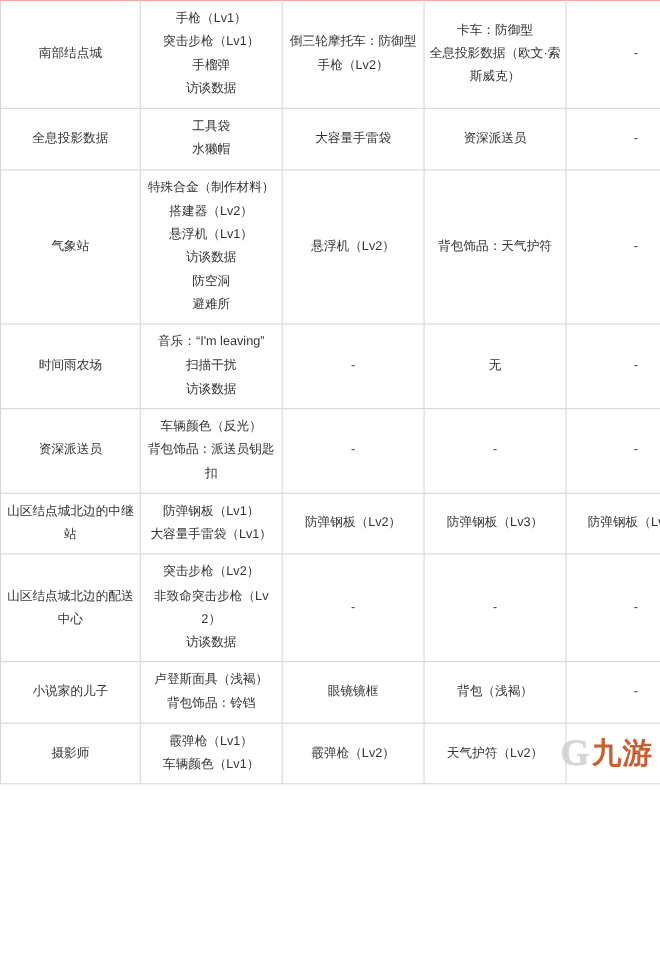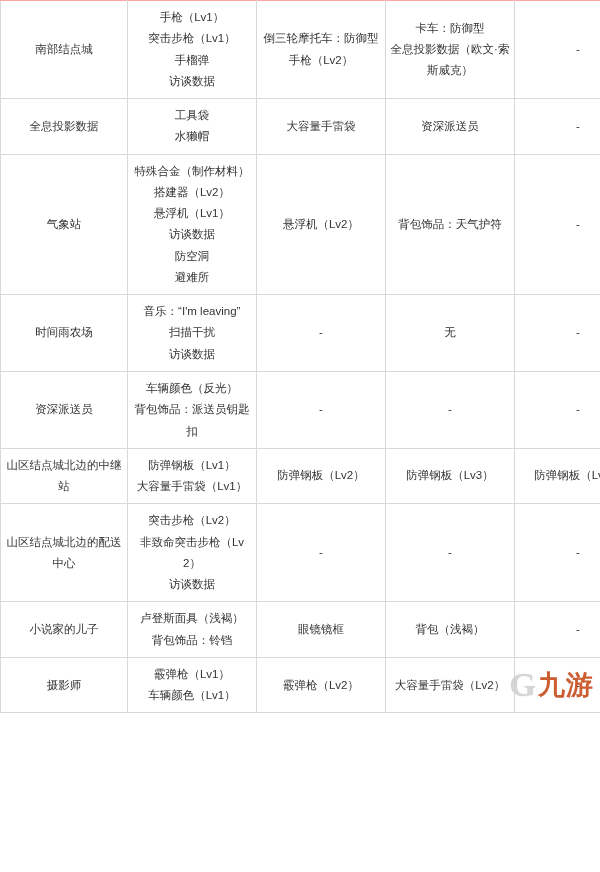--- a/index.html
+++ b/index.html
@@ -295,21 +295,21 @@
               <span>车辆颜色（Lv1）</span>
             </div>
           </td>
           <td class="col-r2">
             <div class="cell-lines">
               <span>霰弹枪（Lv2）</span>
             </div>
           </td>
           <td class="col-r3">
             <div class="cell-lines">
-              <span>大容量手雷袋（Lv2）</span>
+              <span>天气护符（Lv2）</span>
             </div>
           </td>
           <td class="col-r4">
             <div class="cell-lines">
               <span class="dash">-</span>
             </div>
           </td>
         </tr>
       </tbody>
   </table>

